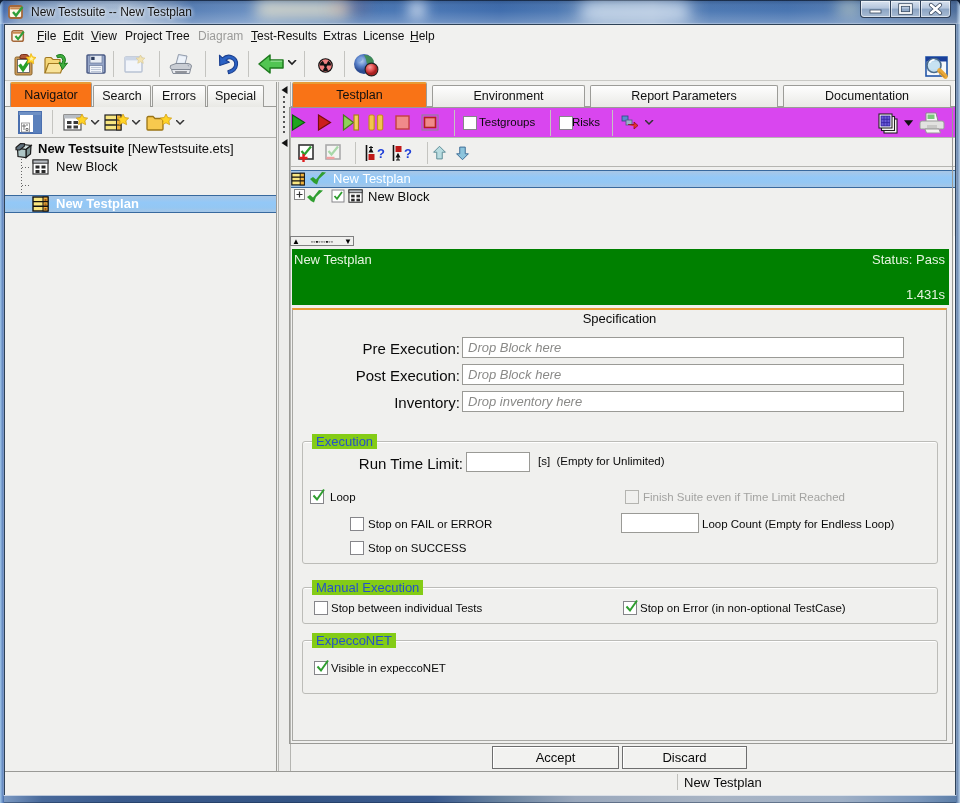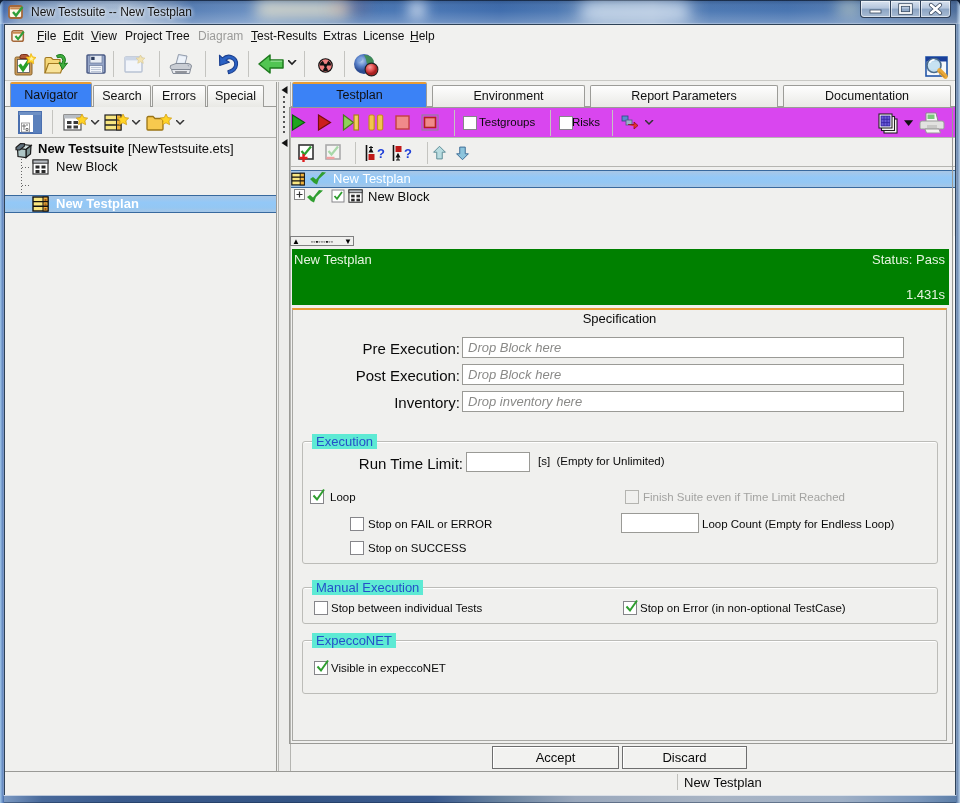--- a/index.html
+++ b/index.html
@@ -17,42 +17,42 @@
 #winbtns .wb:first-child{border-radius:0 0 0 4px;margin-right:-1px}
 #winbtns .wb:last-child{border-radius:0 0 4px 0;margin-left:-1px}
 
 #menubar{position:absolute;left:0;top:0;width:100%;height:33px;background:#f1f1ef;border-bottom:1px solid #d8d8d4;color:#101010;font-size:12px}
 u{text-decoration:underline}
 
 #toolbar{position:absolute;left:0;top:23px;width:100%;height:33px;background:#f1f1ef;border-bottom:1px solid #c9c9c5}
 .tsep{position:absolute;top:3px;width:1px;height:26px;background:#c4c4c0}
 
 .tab{position:absolute;height:22px;top:3px;border:1px solid #9c9c98;border-bottom:none;background:linear-gradient(#fefefe,#e9e9e5);text-align:center;font-size:12.5px;color:#101010;line-height:21px;border-radius:2px 2px 0 0}
-.tab.act{height:25px;top:0;background:#3b82f6;border-top:2px solid #e89c35;line-height:22px;z-index:3}
+.tab.act{height:25px;top:0;background:#f97316;border-top:2px solid #e89c35;line-height:22px;z-index:3}
 .tabline{position:absolute;left:0;width:100%;top:24px;height:1px;background:#9c9c98}
 
 #leftp{position:absolute;left:0;top:57px;width:272px;height:689px;border-right:1px solid #9c9c98}
 #ltool{position:absolute;left:0;top:25px;width:100%;height:31px;background:#f0f0ee;border-bottom:1px solid #b5b5b1}
 #ltree{position:absolute;left:0;top:57px;width:100%;height:632px;background:#f0f0ee}
 #vsplit{position:absolute;left:273px;top:57px;width:13px;height:689px;background:#ededeb}
 
 .trow{position:absolute;left:0;width:100%;height:18px;display:flex;align-items:flex-start;font-size:13px;color:#0a0a0a;white-space:nowrap}
 .sel{background:linear-gradient(#a9c7e6,#93c8f7 40%,#94c7f3 72%,#a5c6e6);border-top:1px solid #38699e;border-bottom:1px solid #38699e;color:#fff;font-weight:bold}
 
 #rightp{position:absolute;left:286px;top:57px;width:664px;height:689px}
 #rtool1{position:absolute;left:0;top:25px;width:100%;height:31px;background:#d946ef;border-bottom:1px solid #b5b5b1}
 #rtool2{position:absolute;left:0;top:57px;width:100%;height:28px;background:#f0f0ee;border-bottom:1px solid #b5b5b1}
 #rtree{position:absolute;left:0;top:86px;width:100%;height:68px;background:#f0f0ee}
 #minisplit{position:absolute;left:-1px;top:154px;width:64px;height:10px;background:#f0f0ee;border:1px solid #808080;display:flex;align-items:center;justify-content:space-between;font-size:7px;line-height:7px;color:#000;padding:0 1px}
 #green{position:absolute;left:1px;top:167px;width:657px;height:56px;background:#008000;color:#fff;font-size:13px}
 #form{position:absolute;left:1px;top:226px;width:655px;height:433px;background:#f0f0ee;border:1px solid #a8a8a4;border-top:2px solid #e89c35}
 .inp{position:absolute;background:#fff;border:1px solid #9a9a96;font-style:italic;color:#8a8a88;font-size:13px;padding-left:5px;display:flex;align-items:center}
 .lbl{position:absolute;text-align:right;color:#0a0a0a;font-size:15px}
 .grp{position:absolute;border:1px solid #bcbcb8;border-radius:3px;box-shadow:inset 0 1px 0 #fff}
-.grp>b{position:absolute;left:9px;top:-8px;background:#5eead4;padding:0 4px;color:#2551c8;font-weight:normal;font-size:13px}
+.grp>b{position:absolute;left:9px;top:-8px;background:#84cc16;padding:0 4px;color:#2551c8;font-weight:normal;font-size:13px}
 .cb{position:absolute;width:14px;height:14px;background:#fff;border:1px solid #86868a}
 .cb.dis{background:#f0f0ee;border-color:#b4b4b0}
 .cb svg{position:absolute;left:0;top:-3px}
 .cblbl{position:absolute;font-size:11.5px;color:#0a0a0a;white-space:nowrap}
 .btn{position:absolute;height:23px;background:#f2f2f0;border:1px solid #6e6e6e;box-shadow:inset 1px 1px 0 #fff;text-align:center;font-size:13px;line-height:21px;color:#0a0a0a}
 #statusbar{position:absolute;left:0;top:746px;width:950px;height:24px;background:#f0f0ee;border-top:1px solid #9a9a96}
 </style></head><body>
 <div id="frame">
     <div style="position:absolute;left:0;top:0;width:100%;height:24px;background:linear-gradient(rgba(15,35,70,.3) 0,rgba(15,35,70,.06) 20%,rgba(255,255,255,0) 45%,rgba(255,255,255,.18) 88%,rgba(255,255,255,.28) 100%)"></div>
 <div class="blob" style="left:255px;top:1px;width:95px;height:17px;background:rgba(240,233,205,.8)"></div>

